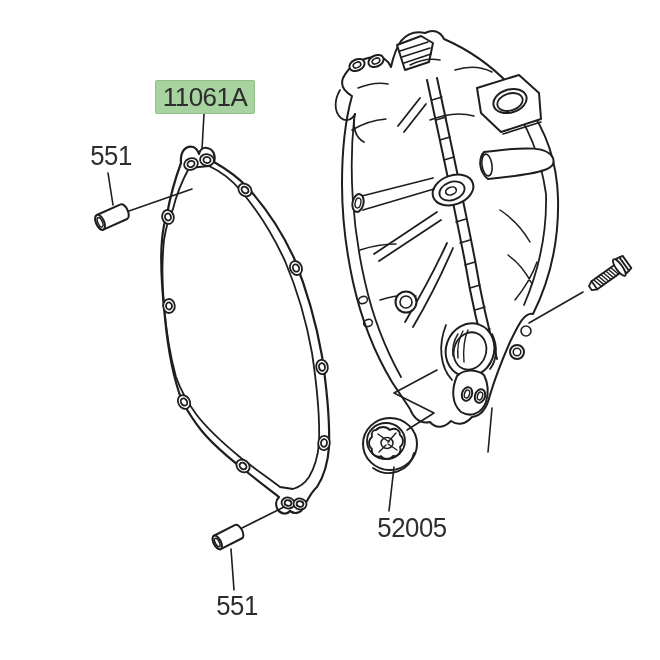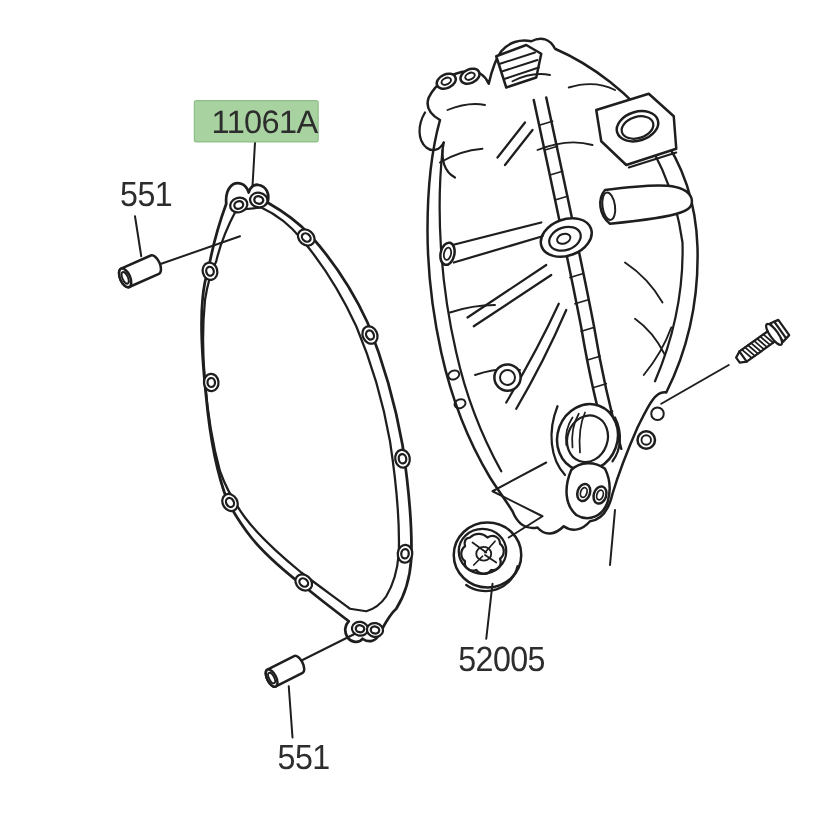--- a/index.html
+++ b/index.html
@@ -13,21 +13,21 @@
   .stage{
     position:relative;width:660px;height:660px;background:var(--background);
     font-family:"Liberation Sans", sans-serif;overflow:hidden;
   }
   .stage svg{position:absolute;left:0;top:0;}
   svg path,svg ellipse,svg circle,svg line,svg rect{
     stroke:var(--line);fill:none;stroke-linecap:round;stroke-linejoin:round;
   }
   svg .fw{fill:#ffffff;}
   .label{
-    position:absolute;color:var(--text);font-size:28px;text-align:right;
+    position:absolute;color:var(--text);font-size:28px;text-align:center;
     white-space:nowrap;letter-spacing:-0.5px;line-height:1.05;
   }
   .label>span{display:block;transform:scaleX(0.92);transform-origin:50% 0;}
   .label .hl{
     background:var(--highlight-fill);
     border:1px solid var(--highlight-border);
     border-radius:2px;
     transform:none;font-size:26px;
     width:98px;height:32px;line-height:32px;
   }
@@ -245,18 +245,18 @@
   </div>
 
   <div class="label" style="left:82px;top:141px;width:58px;">
     <span>551</span>
   </div>
 
   <div class="label" style="left:208px;top:591px;width:58px;">
     <span>551</span>
   </div>
 
-  <div class="label" style="left:363px;top:513px;width:76px;">
+  <div class="label" style="left:374px;top:513px;width:76px;">
     <span>52005</span>
   </div>
 
 
 </div>
 
 </body></html>

